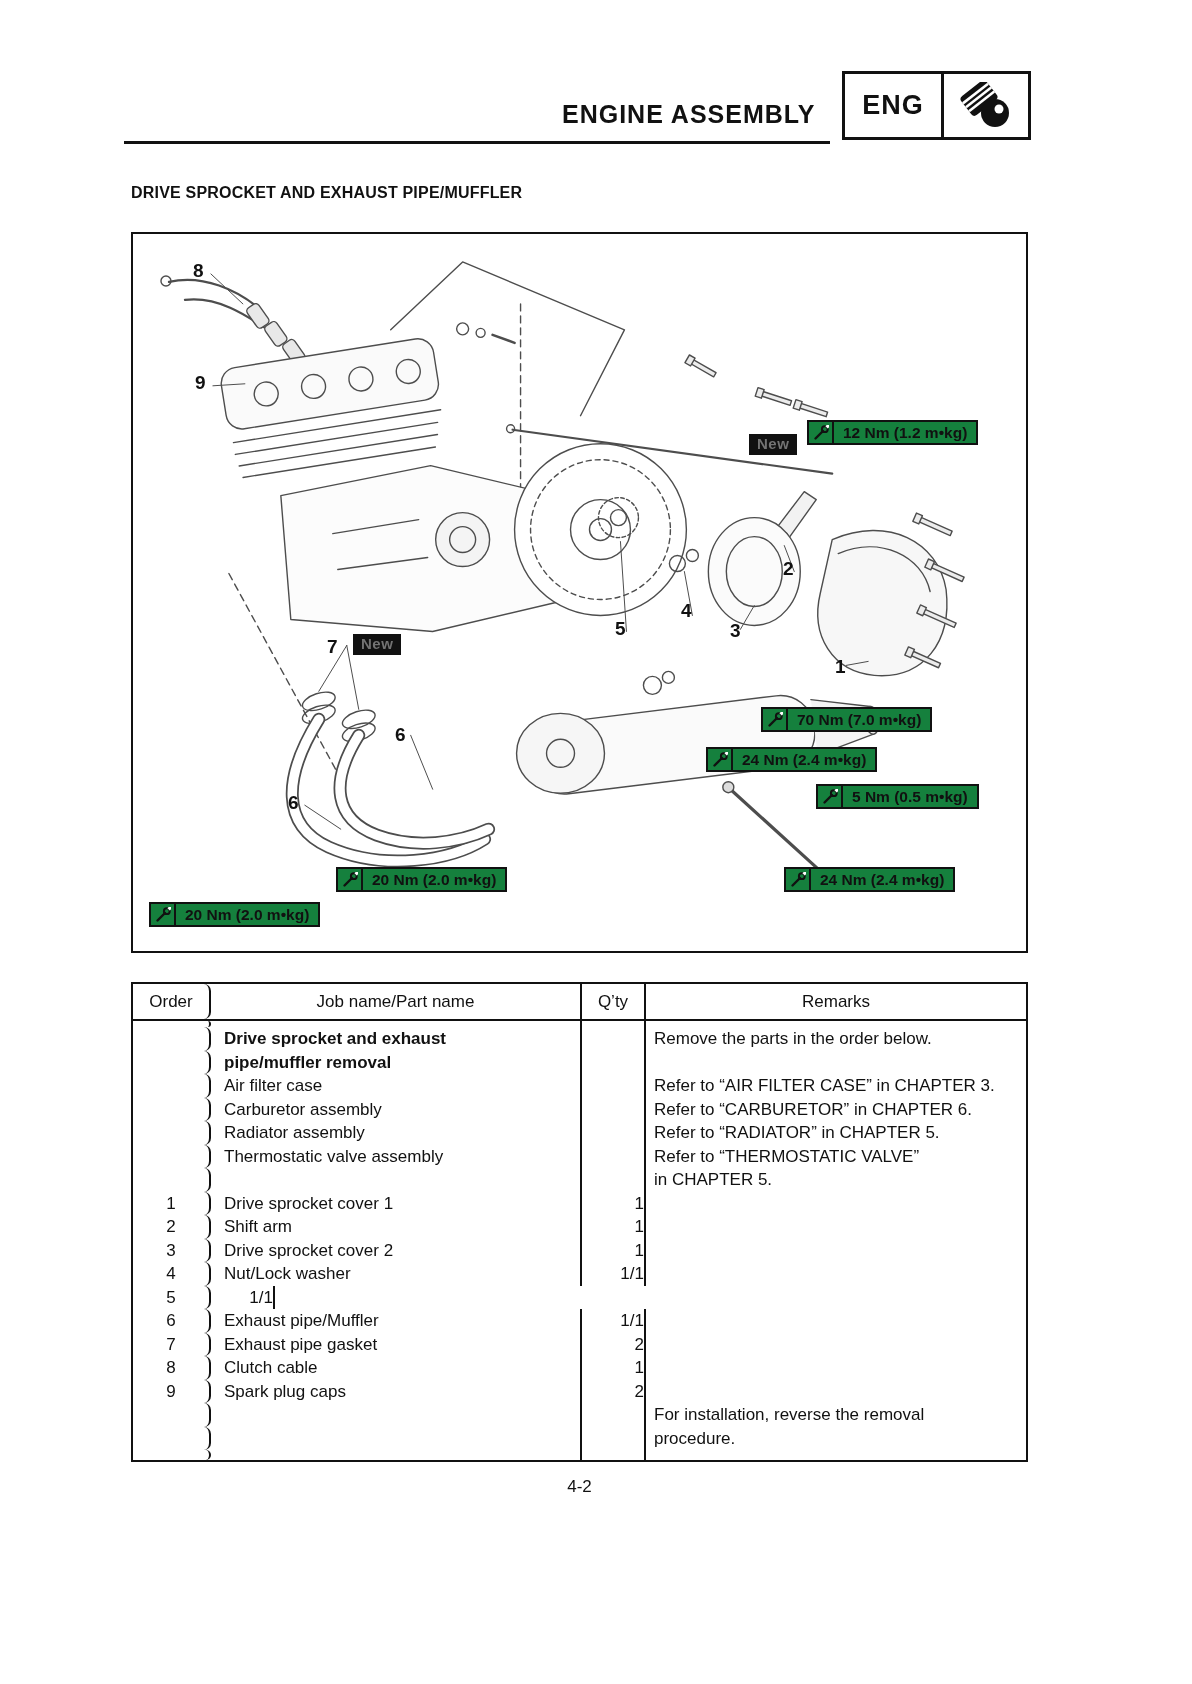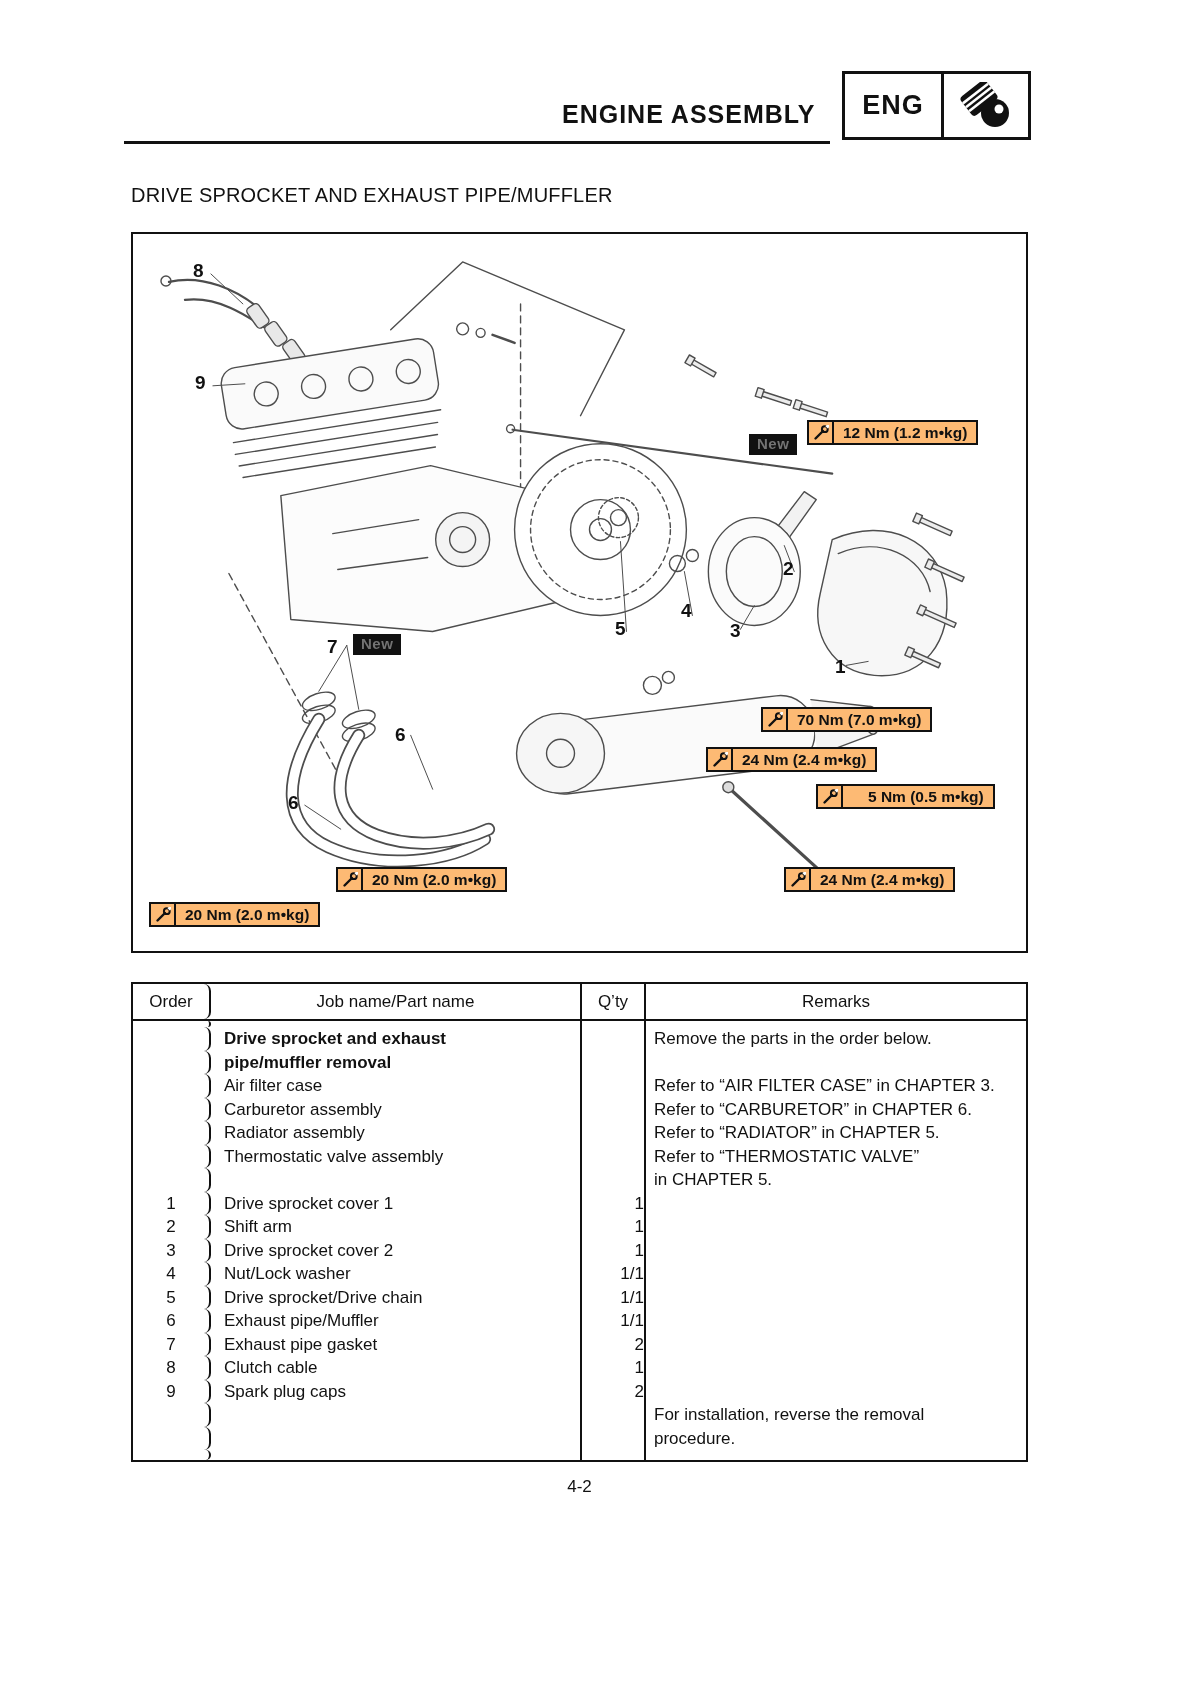--- a/index.html
+++ b/index.html
@@ -9,29 +9,29 @@
     font-family: "Liberation Sans", sans-serif; color:#111; overflow:hidden;margin-left:24px;
   }
 
   
   .hdr-title { position:absolute; left:538px; top:100px; font-size:25px; font-weight:bold; letter-spacing:1px; }
   .hdr-rule  { position:absolute; left:100px; top:141px; width:706px; height:3px; background:#111; }
   .eng-box   { position:absolute; left:818px; top:71px; width:189px; height:69px; border:3px solid #111; display:flex; background:#fff; }
   .eng-label { width:96px; display:flex; align-items:center; justify-content:center; font-size:27px; font-weight:bold; letter-spacing:1px;border-radius:30px; }
   .eng-icon  { flex:1; border-left:3px solid #111; display:flex; align-items:center; justify-content:center; }
 
-  .sec-title { position:absolute; left:107px; top:184px; font-size:20px; font-weight:normal; letter-spacing:.2px; }
+  .sec-title { position:absolute; left:107px; top:184px; font-size:16px; font-weight:bold; letter-spacing:.2px; }
 
   
   .diagram  { position:absolute; left:107px; top:232px; width:897px; height:721px; border:2px solid #111; background:#fff; }
   .sketch   { position:absolute; left:0; top:0; width:100%; height:100%; }
   .overlays { position:absolute; left:0; top:0; right:0; bottom:0; }
   .callout  { position:absolute; font-size:19px; font-weight:bold; }
   .new-label{ position:absolute; background:#111; color:#737373; font-size:15px; font-weight:bold; padding:1px 8px 3px; letter-spacing:.5px; }
-  .torque   { position:absolute; display:flex; align-items:stretch; height:25px; border:2px solid #111; background:#fdba74;
+  .torque   { position:absolute; display:flex; align-items:stretch; height:25px; border:2px solid #111; background:#15803d;
               font-weight:bold; font-size:15.5px; white-space:nowrap; }
   .torque .wrench { width:25px; display:flex; align-items:center; justify-content:center; border-right:2px solid #111; }
   .torque .tq-text{ padding:1px 9px 0; display:flex; align-items:center; }
 
   
   .parts-table { position:absolute; left:107px; top:982px; width:897px; border:2.5px solid #111; background:#fff; }
   .trow  { display:flex; align-items:stretch; }
   .thead { height:37px; border-bottom:2.5px solid #111; }
   .thead > div { display:flex; align-items:center; justify-content:center; font-size:17px; padding:0; }
   .cell  { font-size:17px; line-height:23.5px; height:23.5px; white-space:nowrap; }
@@ -222,21 +222,21 @@
         <div class="torque" style="left: 573px; top: 513px;">
           <span class="wrench">
             <svg width="16" height="16" viewBox="0 0 16 16" aria-hidden="true">
               <path d="M2.5 13.5 L10 6" stroke="#111" stroke-width="2.4" stroke-linecap="round" fill="none"></path>
               <circle cx="11.8" cy="4.2" r="2.9" fill="none" stroke="#111" stroke-width="2"></circle>
               <path d="M13.6 2.4 L16 0" stroke="#fff" stroke-width="3.2" fill="none"></path>
             </svg>
           </span>
           <span class="tq-text">24 Nm (2.4 m•kg)</span>
         </div>
-        <div class="torque" style="left: 683px; top: 550px; gap: 16px;">
+        <div class="torque" style="left: 683px; top: 550px;">
           <span class="wrench">
             <svg width="16" height="16" viewBox="0 0 16 16" aria-hidden="true">
               <path d="M2.5 13.5 L10 6" stroke="#111" stroke-width="2.4" stroke-linecap="round" fill="none"></path>
               <circle cx="11.8" cy="4.2" r="2.9" fill="none" stroke="#111" stroke-width="2"></circle>
               <path d="M13.6 2.4 L16 0" stroke="#fff" stroke-width="3.2" fill="none"></path>
             </svg>
           </span>
           <span class="tq-text">5 Nm (0.5 m•kg)</span>
         </div>
         <div class="torque" style="left: 203px; top: 633px;">
@@ -359,21 +359,20 @@
           <div class="cell c-rem"></div>
         </div>
         <div class="trow body">
           <div class="cell c-order">4</div>
           <div class="cell c-job">Nut/Lock washer</div>
           <div class="cell c-qty">1/1</div>
           <div class="cell c-rem"></div>
         </div>
         <div class="trow body">
           <div class="cell c-order">5</div>
-          <div class="cell c-job">Drive sprocket/Drive chain</div>
           <div class="cell c-qty">1/1</div>
           <div class="cell c-rem"></div>
         </div>
         <div class="trow body">
           <div class="cell c-order">6</div>
           <div class="cell c-job">Exhaust pipe/Muffler</div>
           <div class="cell c-qty">1/1</div>
           <div class="cell c-rem"></div>
         </div>
         <div class="trow body">

